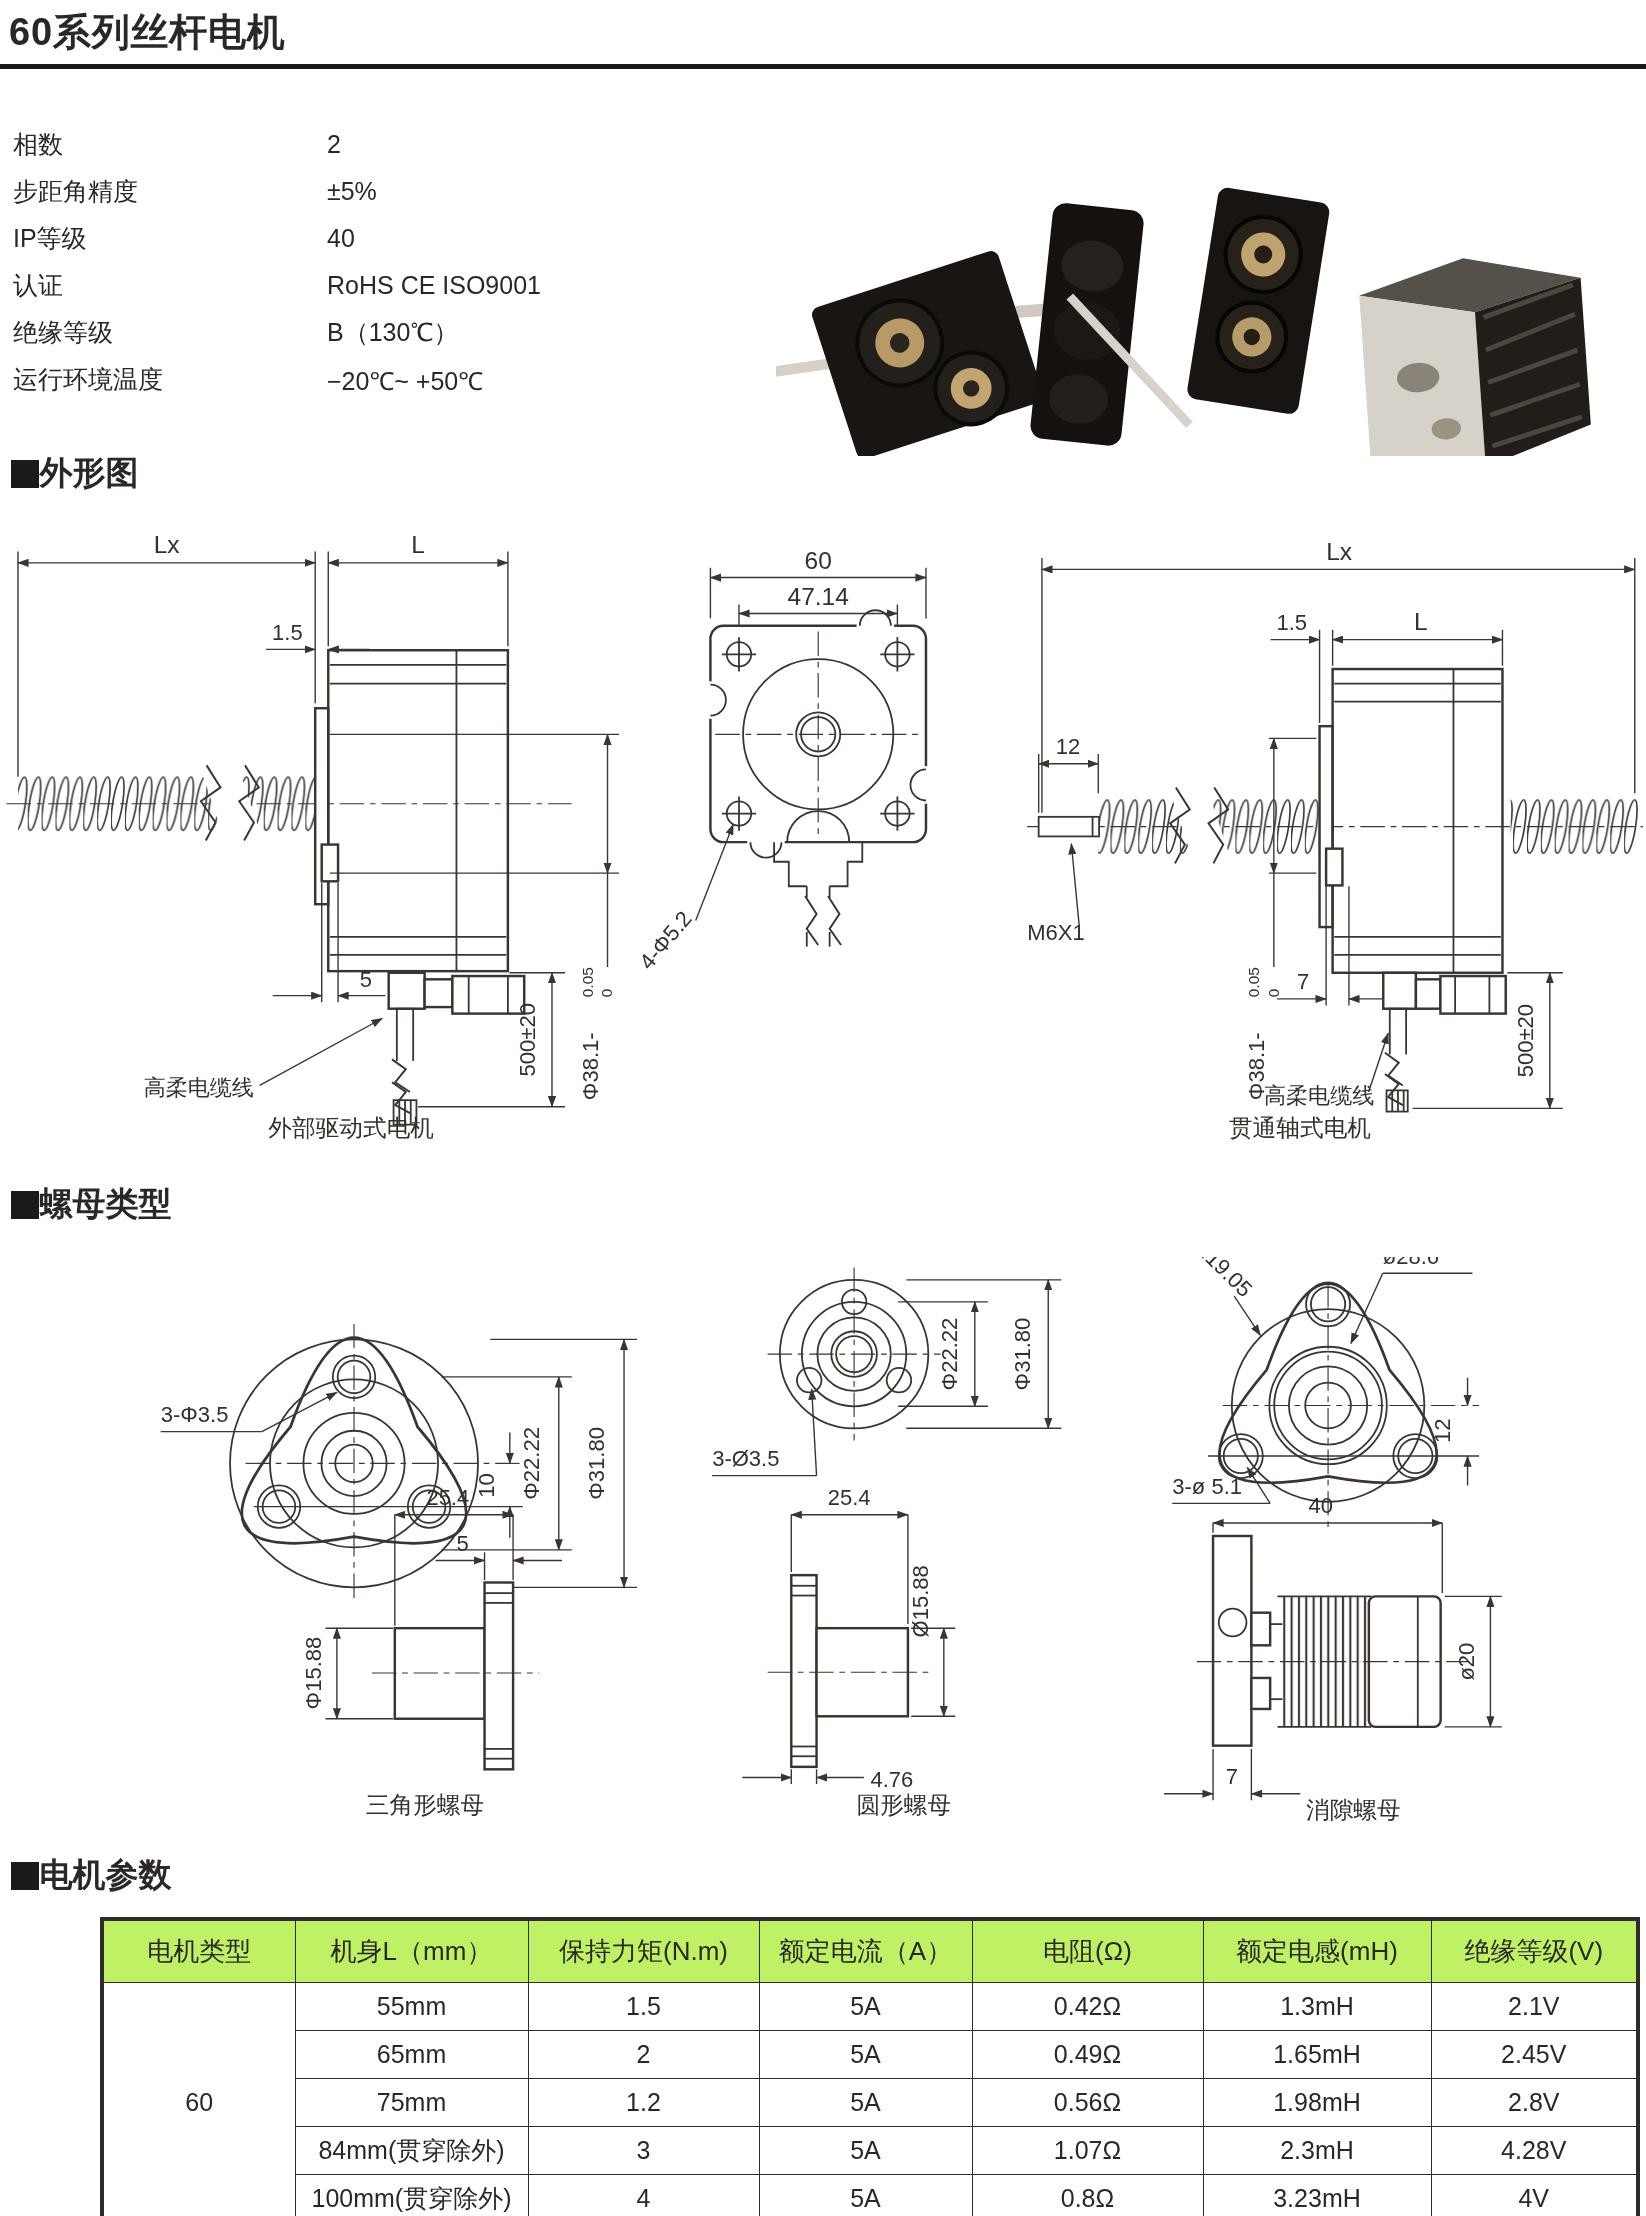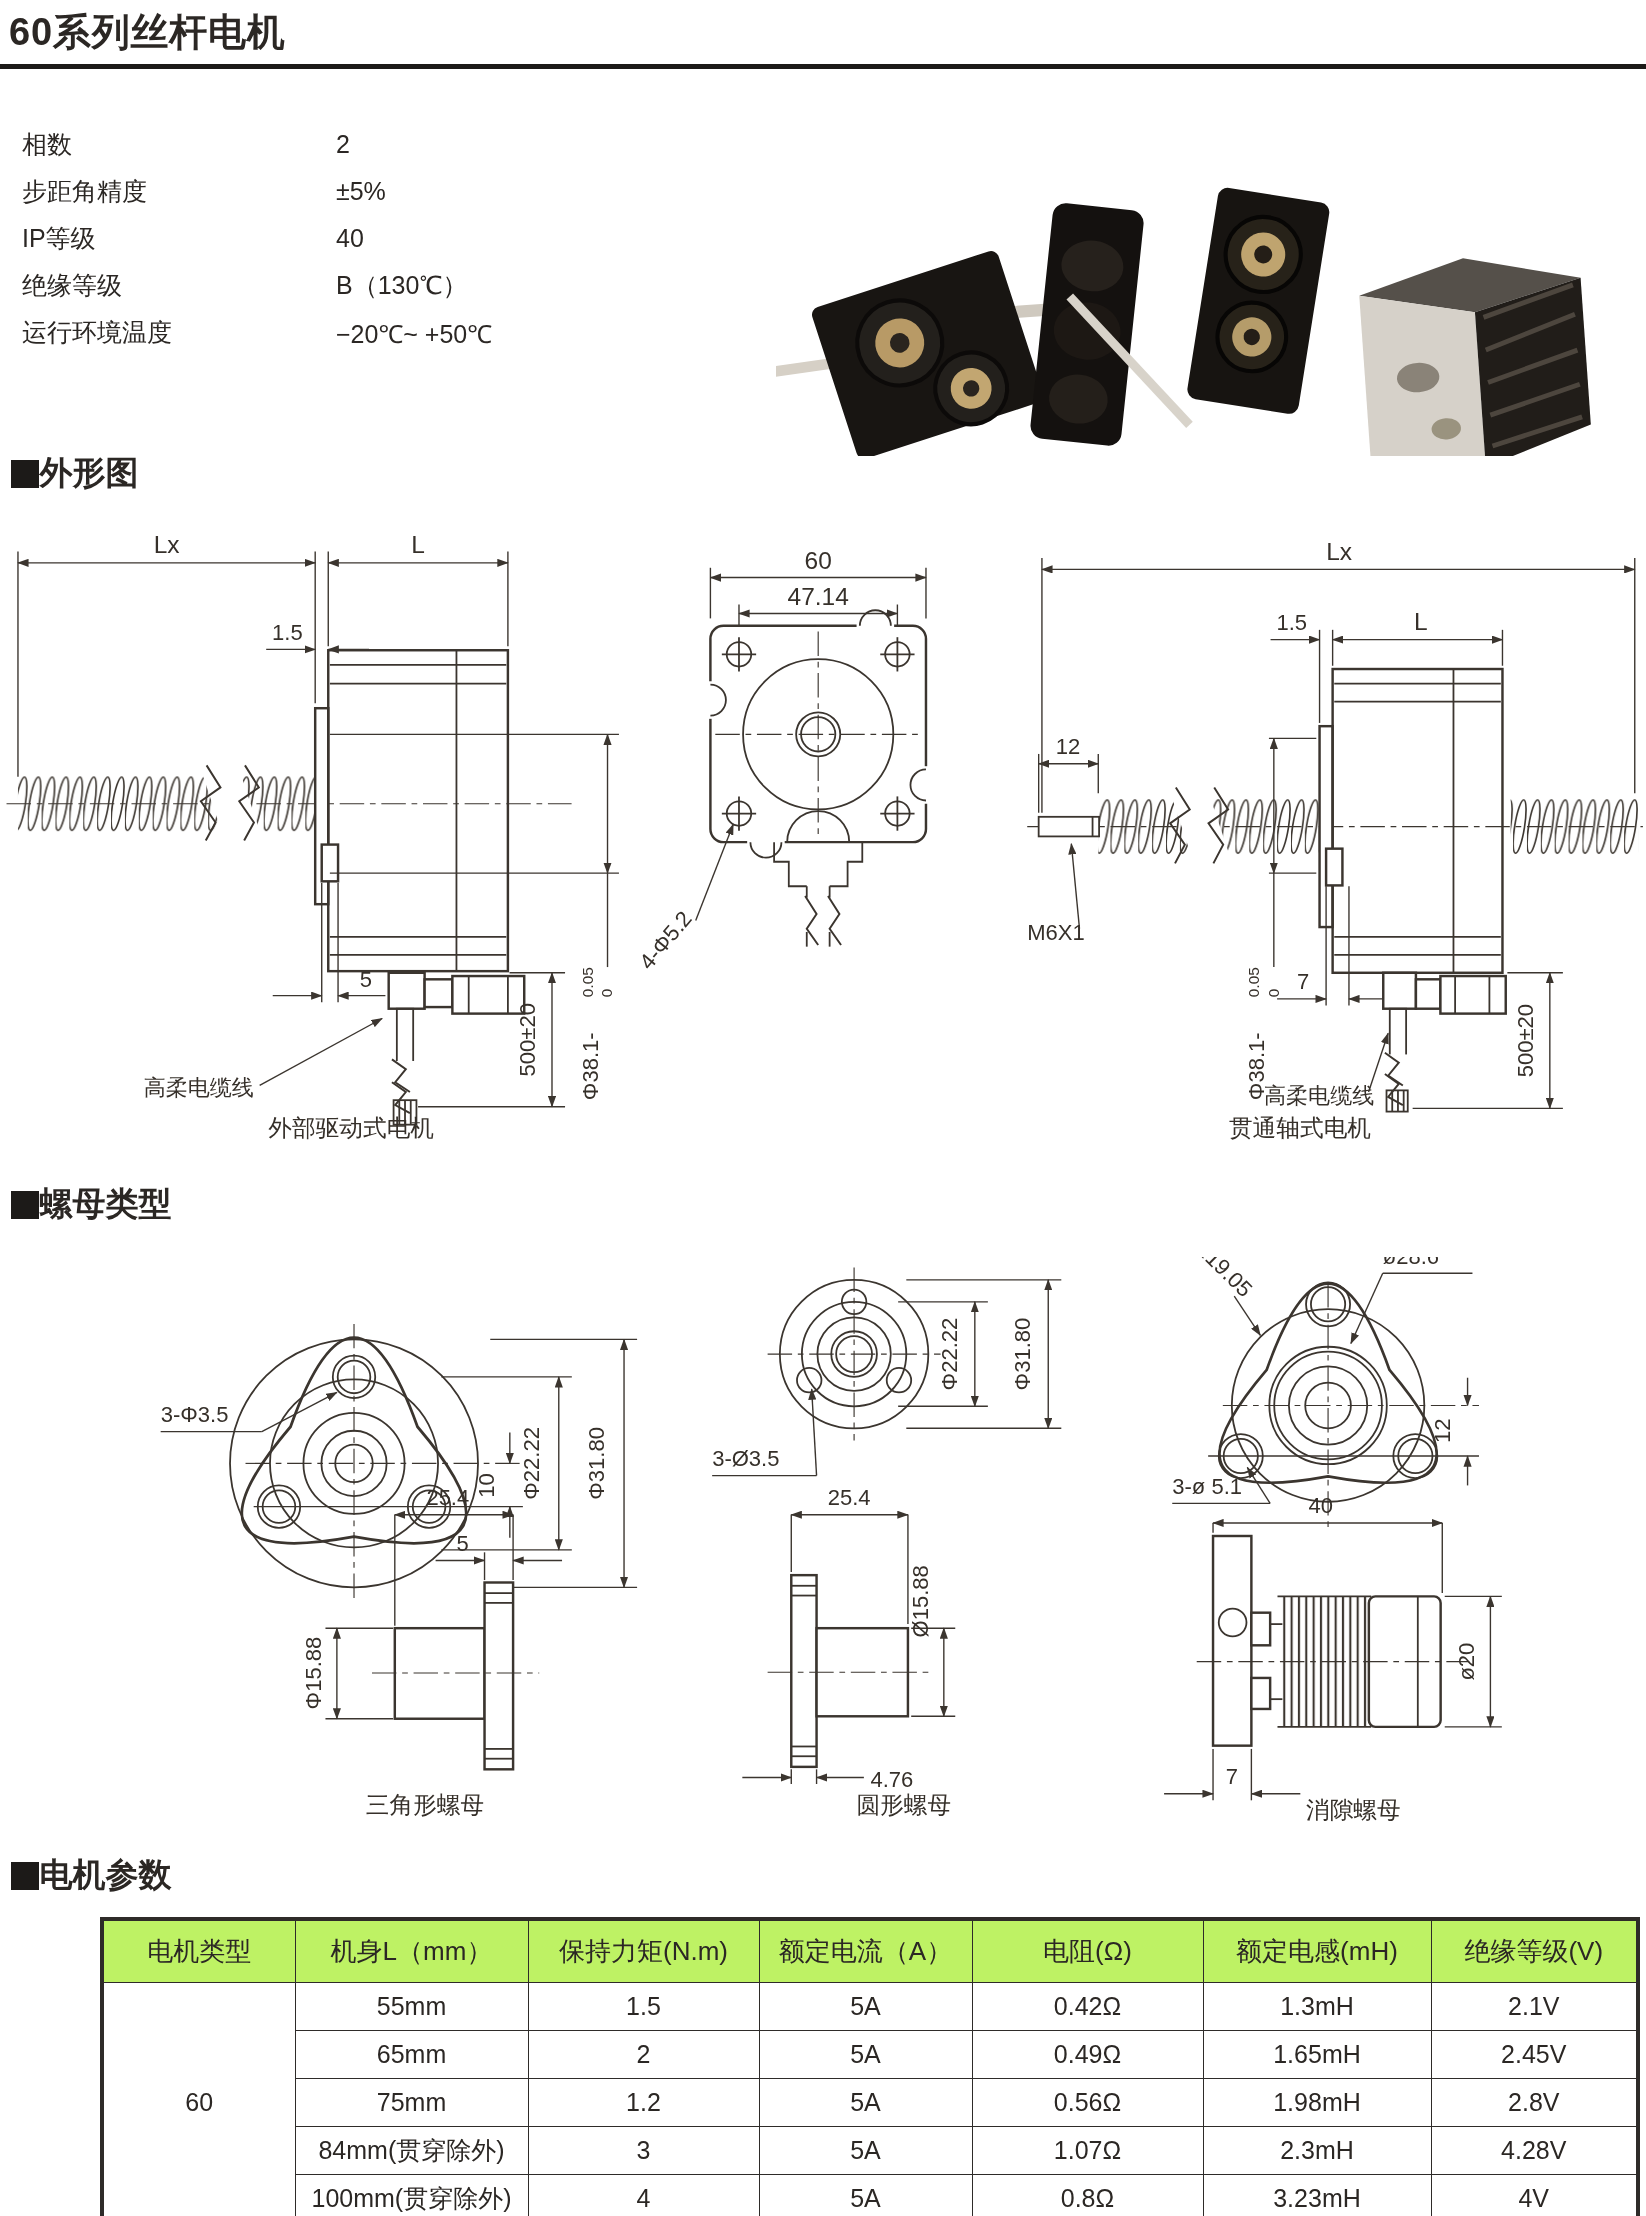--- a/index.html
+++ b/index.html
@@ -1,20 +1,20 @@
 <!DOCTYPE html>
 <html style="font-size:13px"><head>
 <meta charset="utf-8">
 <style>
   html,body{margin:0;padding:0;background:#fff;}
   .page{position:relative;width:1647px;height:2216px;background:#fff;overflow:hidden;
         font-family:"Liberation Sans",sans-serif;color:#2b2724;}
   .title{position:absolute;left:9px;top:6.5px;font-size:38px;font-weight:bold;letter-spacing:0.8px;}
   .rule{position:absolute;left:0;top:64px;width:1647px;height:4.9px;background:#1c1a18;}
-  .specs{position:absolute;left:22px;top:121px;width:735px;}
+  .specs{position:absolute;left:13px;top:121px;width:735px;}
   .spec-row{display:flex;height:47px;align-items:center;font-size:25px;}
   .spec-label{width:314px;}
   .spec-value{flex:1;}
   .sec{position:absolute;left:11.4px;display:flex;align-items:center;
        font-size:33px;font-weight:bold;}
   .sq{width:28px;height:28px;background:#1c1a18;display:inline-block;}
   .photo{position:absolute;left:776px;top:116px;width:867px;height:340px;}
   .band{position:absolute;left:0;}
   svg text{fill:#36302a;font-family:"Liberation Sans",sans-serif;}
   .o{stroke:#3b352f;stroke-width:3;fill:none;}
@@ -49,20 +49,24 @@
         <span class="spec-label">相数</span>
         <span class="spec-value">2</span>
       </div>
     <div class="spec-row">
         <span class="spec-label">步距角精度</span>
         <span class="spec-value">±5%</span>
       </div>
     <div class="spec-row">
         <span class="spec-label">IP等级</span>
         <span class="spec-value">40</span>
+      </div>
+    <div class="spec-row">
+        <span class="spec-label">认证</span>
+        <span class="spec-value">RoHS CE ISO9001</span>
       </div>
     <div class="spec-row">
         <span class="spec-label">绝缘等级</span>
         <span class="spec-value">B（130℃）</span>
       </div>
     <div class="spec-row">
         <span class="spec-label">运行环境温度</span>
         <span class="spec-value">−20℃~ +50℃</span>
       </div>
   </div>

